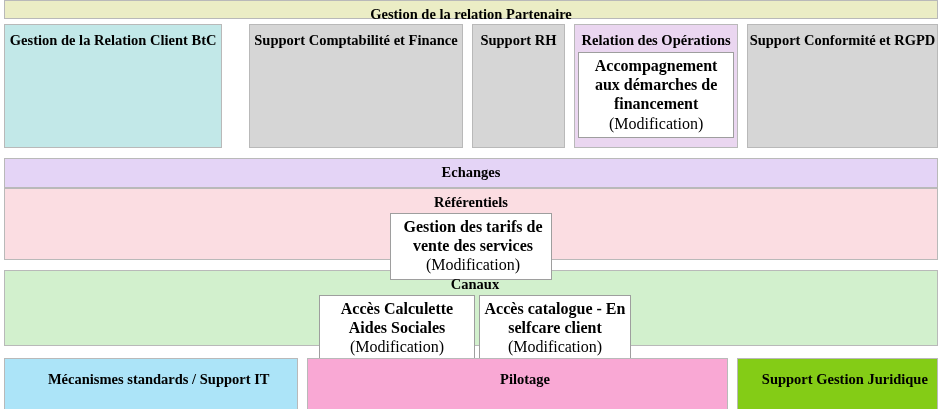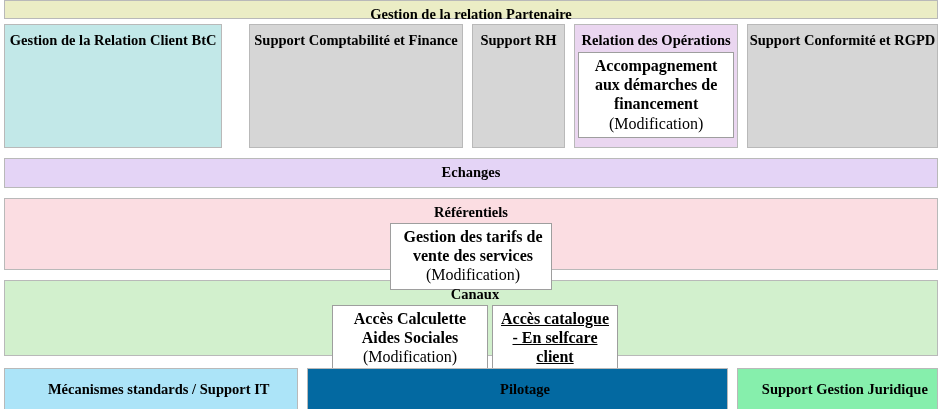--- a/index.html
+++ b/index.html
@@ -139,49 +139,49 @@
       </div>
       <div class="band" style="background: rgb(214, 214, 214); width: 196px; margin-left: 9px;">
         <div class="band-title">Support Conformité et RGPD</div>
       </div>
     </div>
 
   <div class="row-mid">
       <div class="band band-echanges" style="background: rgb(228, 212, 246);">
         <div class="band-title">Echanges</div>
       </div>
-      <div class="band band-referentiels" style="background: rgb(251, 221, 226); margin-top: 10px;">
+      <div class="band band-referentiels" style="background: rgb(251, 221, 226); ">
         <div class="band-title">Référentiels</div>
         <div class="card-row">
           <div class="card" style="width: 162px; padding-left: 8px;">
             <span class="card-title">Gestion des tarifs de vente des services</span>
             <span class="card-sub">(Modification)</span>
           </div>
         </div>
       </div>
       <div class="band band-canaux" style="background: rgb(210, 240, 205); margin-top: 10px;">
         <div class="band-title">Canaux</div>
         <div class="card-row">
           <div class="card" style="width: 156px;">
             <span class="card-title">Accès Calculette Aides Sociales</span>
             <span class="card-sub">(Modification)</span>
           </div>
-          <div class="card" style="width: 126px; text-decoration: underline;">
+          <div class="card" style="width: 152px;">
             <span class="card-title">Accès catalogue - En selfcare client</span>
             <span class="card-sub">(Modification)</span>
           </div>
         </div>
       </div>
     </div>
 
   <div class="row-bottom">
       <div class="band" style="background: rgb(172, 228, 248); width: 330px;">
         <div class="band-title">Mécanismes standards / Support IT</div>
       </div>
-      <div class="band" style="background: #0369a1; width: 472px; margin-left: 9px;">
+      <div class="band" style="background: #f9a8d4; width: 472px; margin-left: 9px;">
         <div class="band-title">Pilotage</div>
       </div>
-      <div class="band" style="background: #86efac; width: 225px; margin-left: 9px;">
+      <div class="band" style="background: #84cc16; width: 225px; margin-left: 9px;">
         <div class="band-title">Support Gestion Juridique</div>
       </div>
     </div>
 
 </div>
 
 </body></html>

